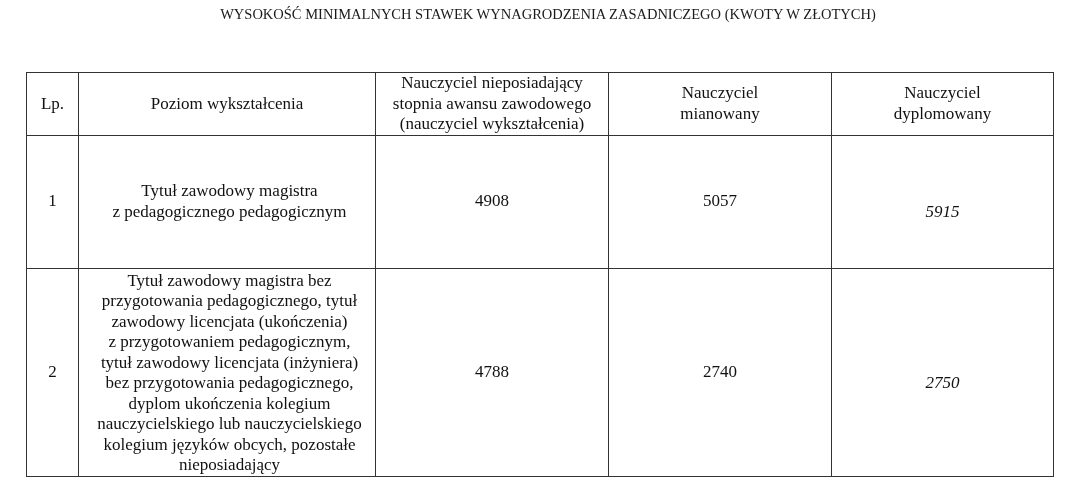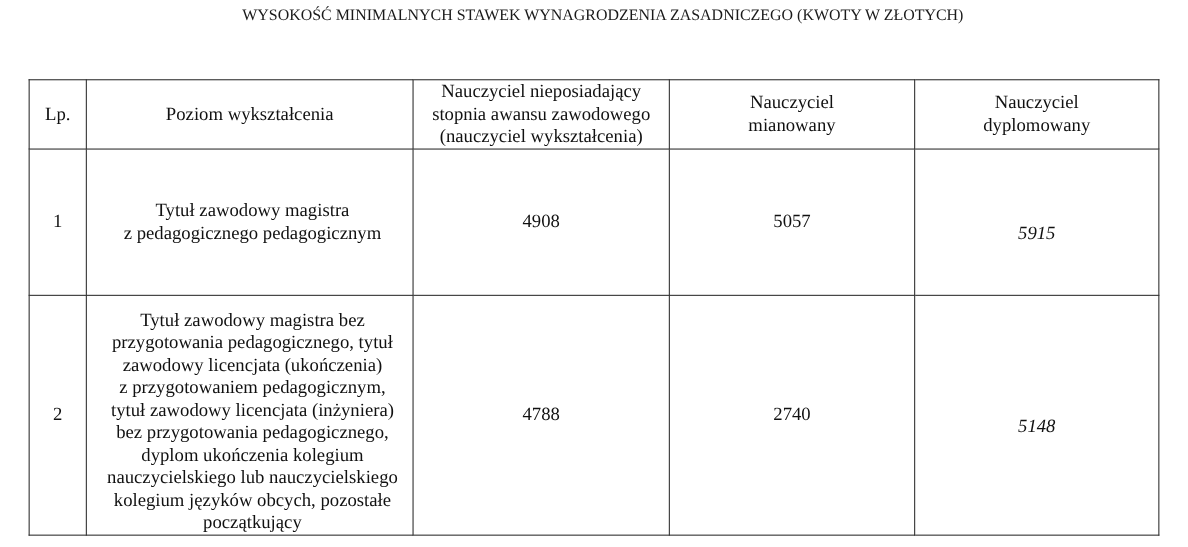--- a/index.html
+++ b/index.html
@@ -22,21 +22,21 @@
     border: 1.5px solid #333333;
     font-weight: normal; font-size: 17px; line-height: 20.5px;
     padding: 0; vertical-align: middle;
   }
   th { text-align: center; }
   .hdr { height: 61px; }
   .r1 { height: 133px; }
   .r2 { height: 205px; }
   .lp { text-align: center; }
   .edu { text-align: center; padding-left: 9px; padding-right: 4px; }
-  .r2 .edu { vertical-align: top; padding-top: 12px; }
+  .r2 .edu { vertical-align: top; padding-top: 2px; }
   .num { text-align: center; }
   .num.diplom span { position: relative; top: 11px; font-style: italic; }
   .edu-line { display: block; white-space: nowrap; }
 </style>
 </head>
 <body>
 
 <div class="title">WYSOKOŚĆ MINIMALNYCH STAWEK WYNAGRODZENIA ZASADNICZEGO (KWOTY W ZŁOTYCH)</div>
 
 <table>
@@ -80,20 +80,20 @@
     <td class="edu">
       <span class="edu-line">Tytuł zawodowy magistra bez</span>
       <span class="edu-line">przygotowania pedagogicznego, tytuł</span>
       <span class="edu-line">zawodowy licencjata (ukończenia)</span>
       <span class="edu-line">z przygotowaniem pedagogicznym,</span>
       <span class="edu-line">tytuł zawodowy licencjata (inżyniera)</span>
       <span class="edu-line">bez przygotowania pedagogicznego,</span>
       <span class="edu-line">dyplom ukończenia kolegium</span>
       <span class="edu-line">nauczycielskiego lub nauczycielskiego</span>
       <span class="edu-line">kolegium języków obcych, pozostałe</span>
-      <span class="edu-line">początkujący</span>
+      <span class="edu-line">nieposiadający</span>
     </td>
     <td class="num">4788</td>
     <td class="num">2740</td>
-    <td class="num diplom"><span>5148</span></td>
+    <td class="num diplom"><span>2750</span></td>
   </tr>
 </tbody>
   </table>
 
 </body></html>

